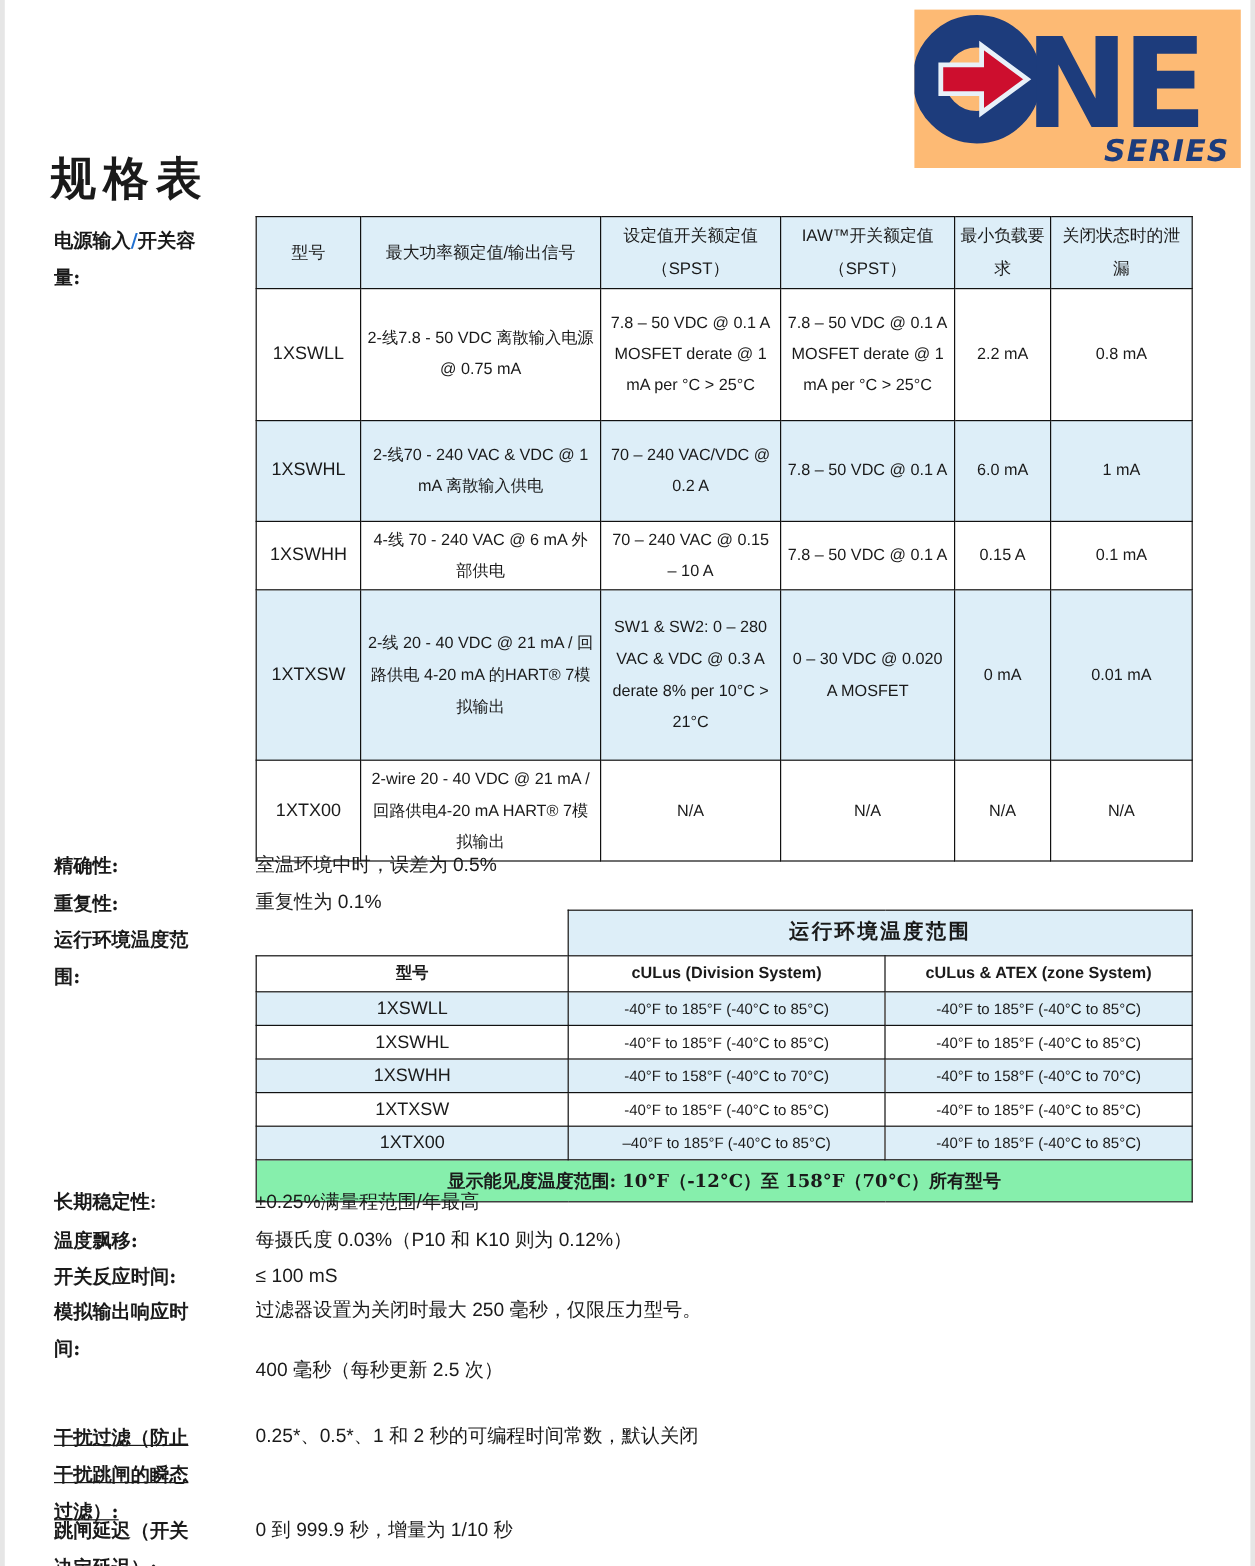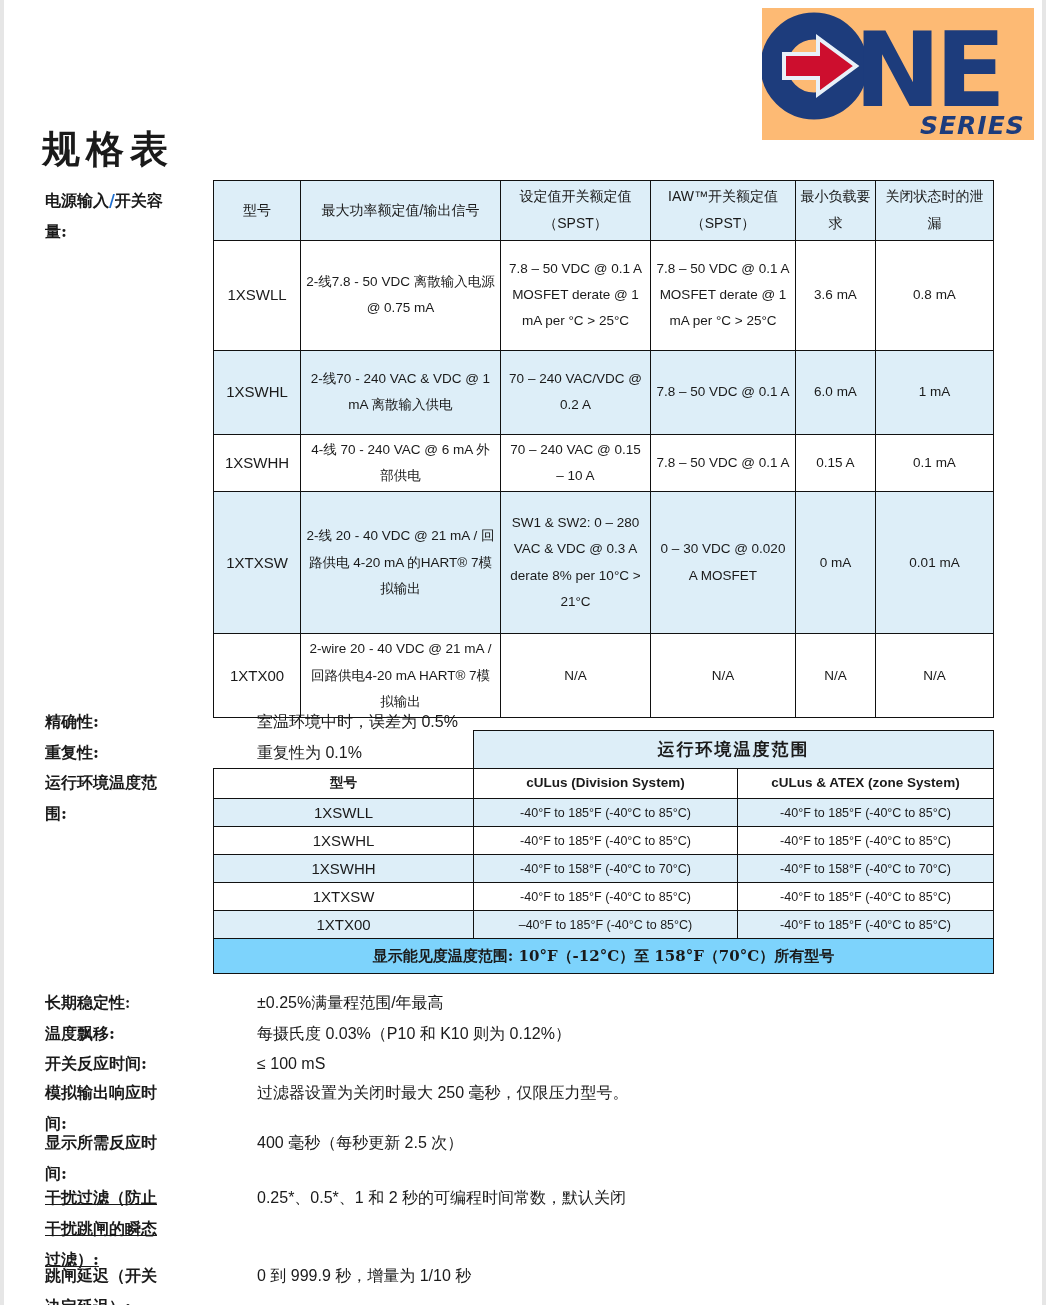--- a/index.html
+++ b/index.html
@@ -12,21 +12,21 @@
   
   #logo{position:absolute;left:762px;top:8px;width:272px;height:132px;background:#fdba74;}
 
   
   #title{position:absolute;left:42px;top:124px;font-size:38px;font-weight:700;
          font-family:"DejaVu Serif",serif;letter-spacing:6px;}
 
   
   .spec-label{position:absolute;left:45px;width:126px;font-size:16px;font-weight:700;
               line-height:31px;font-family:"DejaVu Serif",serif;}
-  .spec-value{position:absolute;left:213px;width:640px;font-size:16px;line-height:31px;margin-left:44px;}
+  .spec-value{position:absolute;left:213px;width:640px;font-size:16px;line-height:31px;}
   .blue-slash{color:#1f6fd0;font-weight:700;}
 
   
   table{border-collapse:collapse;table-layout:fixed;}
   td,th{border:1px solid #111111;padding:2px 4px;text-align:center;vertical-align:middle;
         font-size:13.5px;line-height:1.95;overflow:hidden;}
 
   
   #power-table{position:absolute;left:213px;top:180px;width:780px;height:523px;}
   #power-table th{background:#ddeef8;font-weight:400;font-size:14px;}
@@ -34,33 +34,33 @@
   #power-table .c0{width:87px;}  #power-table .c1{width:200px;}
   #power-table .c2{width:150px;} #power-table .c3{width:145px;}
   #power-table .c4{width:80px;}  #power-table .c5{width:118px;}
   #power-table .model{font-size:15px;}
   #power-table thead tr{height:57px;}
   #power-table .r0{height:110px;} #power-table .r1{height:84px;}
   #power-table .r2{height:50px;}  #power-table .r3{height:142px;}
   #power-table .r4{height:80px;}
 
   
-  #temp-table{position:absolute;left:213px;top:730px;width:780px;padding-left:35px;}
+  #temp-table{position:absolute;left:213px;top:758px;width:780px;padding-left:35px;}
   #temp-table .t0{width:260px;} #temp-table .t1{width:264px;} #temp-table .t2{width:256px;}
   #temp-table .banner-row{height:30px;}
   #temp-table .banner{background:#ddeef8;font-weight:700;font-size:17px;
                       font-family:"DejaVu Serif",serif;letter-spacing:2px;}
   #temp-table .nocell{border:none;background:transparent;}
   #temp-table .hdr-row{height:30px;}
   #temp-table .hdr-row th{background:#ffffff;font-weight:700;font-size:13.5px;line-height:1.4;}
   #temp-table tbody tr{height:28px;}
   #temp-table tbody tr:nth-child(odd) td{background:#ddeef8;}
   #temp-table tbody .model{font-size:15px;line-height:1.3;}
   #temp-table tbody .temp{font-size:12.5px;line-height:1.3;}
-  #temp-table .footer-row td{background:#7dd3fc;font-size:15px;line-height:1.6;height:30px;
+  #temp-table .footer-row td{background:#86efac;font-size:15px;line-height:1.6;height:30px;
                       font-family:"DejaVu Serif",serif;font-weight:700;}
 </style>
 </head>
 <body>
 
 <div id="page">
   <div id="edge-left" class="edge"></div>
   <div id="edge-right" class="edge"></div>
 
   <div id="logo">
@@ -94,21 +94,21 @@
         <th>最小负载要求</th>
         <th>关闭状态时的泄漏</th>
       </tr>
     </thead>
     <tbody>
       <tr class="r0">
         <td class="model">1XSWLL</td>
         <td>2-线7.8 - 50 VDC 离散输入电源@ 0.75 mA</td>
         <td>7.8 – 50 VDC @ 0.1 A MOSFET derate @ 1 mA per °C &gt; 25°C</td>
         <td>7.8 – 50 VDC @ 0.1 A MOSFET derate @ 1 mA per °C &gt; 25°C</td>
-        <td>3.6 mA</td>
+        <td>2.2 mA</td>
         <td>0.8 mA</td>
       </tr>
       <tr class="r1">
         <td class="model">1XSWHL</td>
         <td>2-线70 - 240 VAC &amp; VDC @ 1 mA 离散输入供电</td>
         <td>70 – 240 VAC/VDC @ 0.2 A</td>
         <td>7.8 – 50 VDC @ 0.1 A</td>
         <td>6.0 mA</td>
         <td>1 mA</td>
       </tr>
@@ -199,21 +199,20 @@
 
   <div class="spec-label" style="top:1018px;">温度飘移:</div>
   <div class="spec-value" style="top:1018px;">每摄氏度 0.03%（P10 和 K10 则为 0.12%）</div>
 
   <div class="spec-label" style="top:1048px;">开关反应时间:</div>
   <div class="spec-value" style="top:1048px;">≤ 100 mS</div>
 
   <div class="spec-label" style="top:1077px;">模拟输出响应时间:</div>
   <div class="spec-value" style="top:1077px;">过滤器设置为关闭时最大 250 毫秒，仅限压力型号。</div>
 
-  <div class="spec-label" style="top:1127px;">显示所需反应时间:</div>
   <div class="spec-value" style="top:1127px;">400 毫秒（每秒更新 2.5 次）</div>
 
   <div class="spec-label" style="top:1182px;text-decoration:underline;">干扰过滤（防止干扰跳闸的瞬态过滤）:</div>
   <div class="spec-value" style="top:1182px;">0.25*、0.5*、1 和 2 秒的可编程时间常数，默认关闭</div>
 
   <div class="spec-label" style="top:1260px;">跳闸延迟（开关决定延迟）:</div>
   <div class="spec-value" style="top:1260px;">0 到 999.9 秒，增量为 1/10 秒</div>
 </div>
 
 </body></html>

